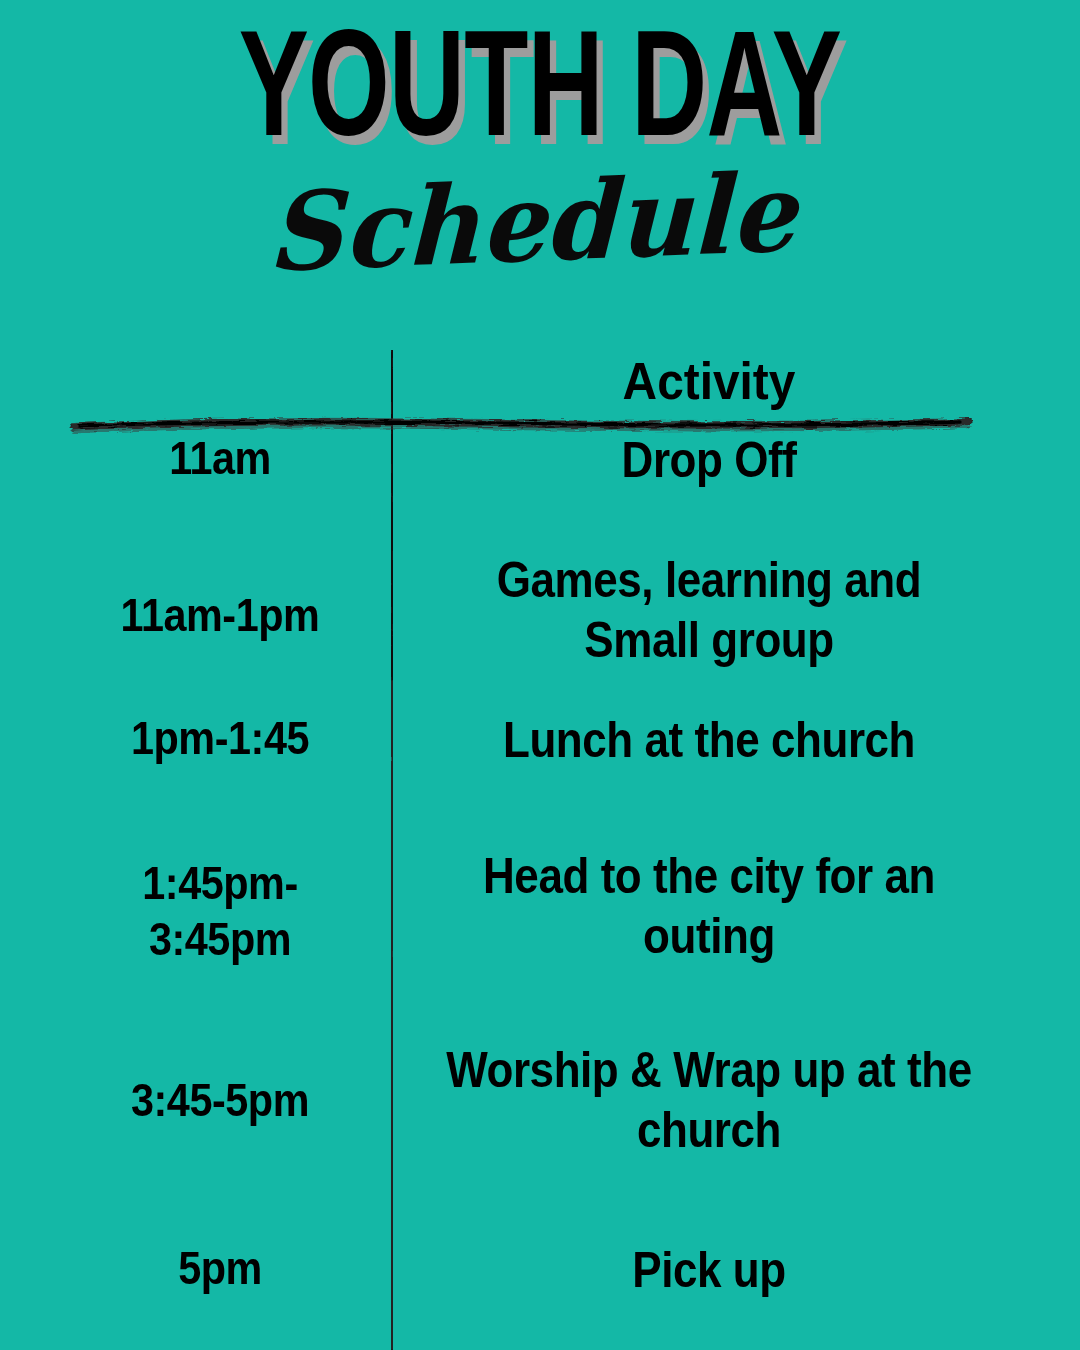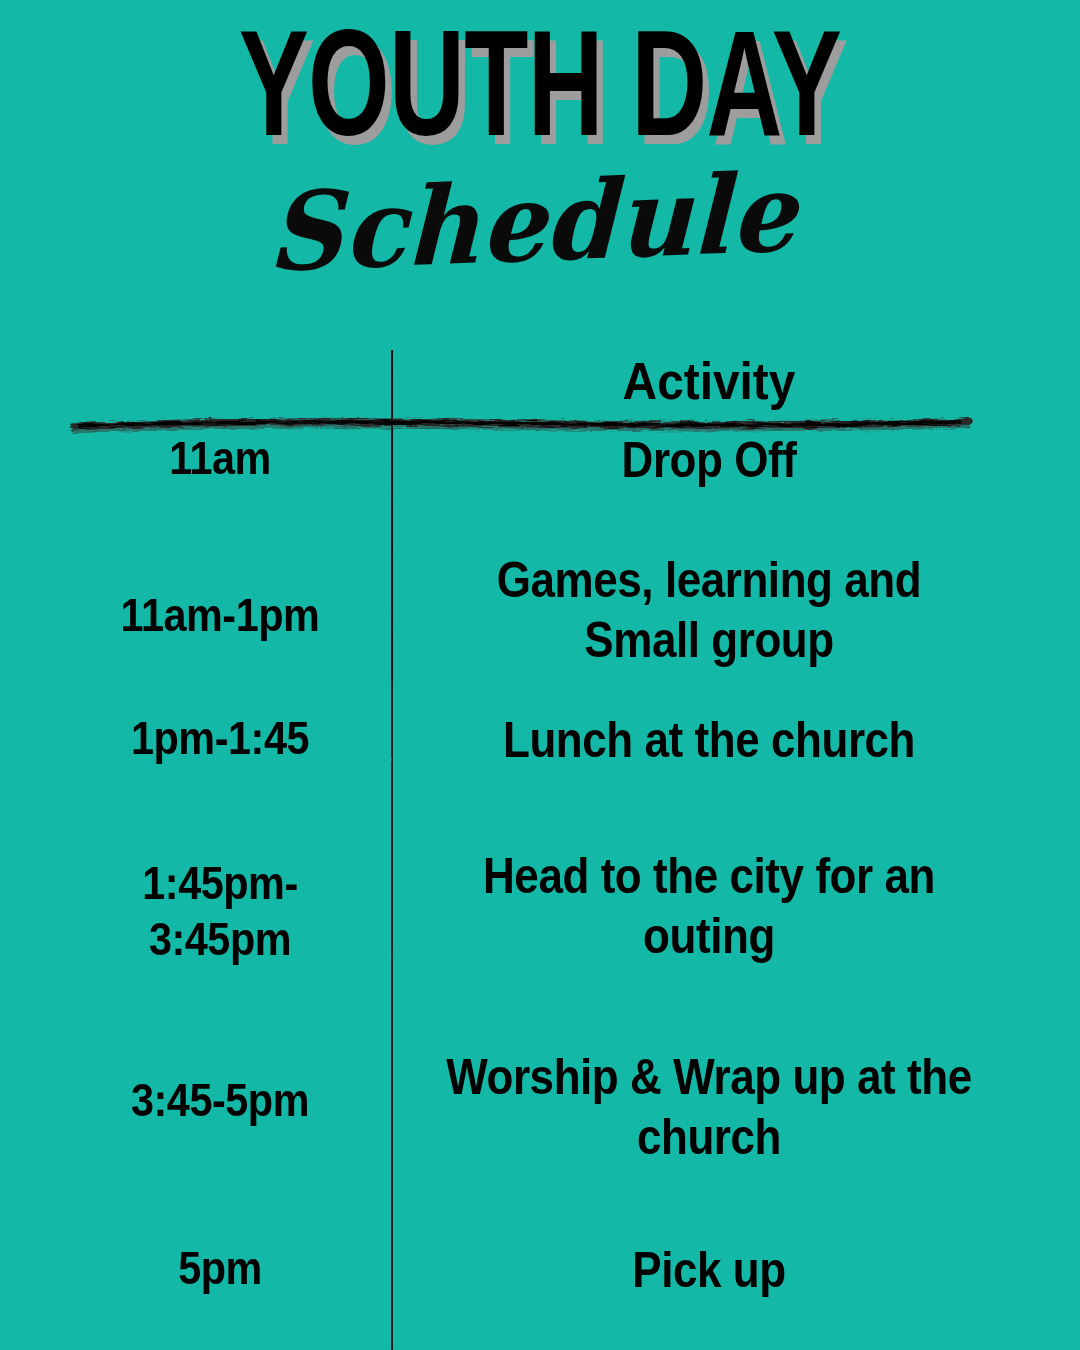--- a/index.html
+++ b/index.html
@@ -129,21 +129,21 @@
   #row-5 { top:880px; }
 
   
   #row-1 .col-time { top:21px;margin-top:24px; }
   #row-3 .col-time { top:25px; }
   #row-4 .col-time { top:32px; }
   #row-5 .col-time { top:8px;  }
 
   #row-1 .col-act  { top:8px; }
   #row-3 .col-act  { top:16px; }
-  #row-4 .col-act  { top:0px;margin-top:7px; }
+  #row-4 .col-act  { top:0px; }
   #row-5 .col-act  { top:8px; }
 </style>
 </head>
 <body>
 
 <div id="poster">
 
   <div id="title-block">
     <div id="main-title">YOUTH DAY</div>
     <div id="script-title">Schedule</div>

